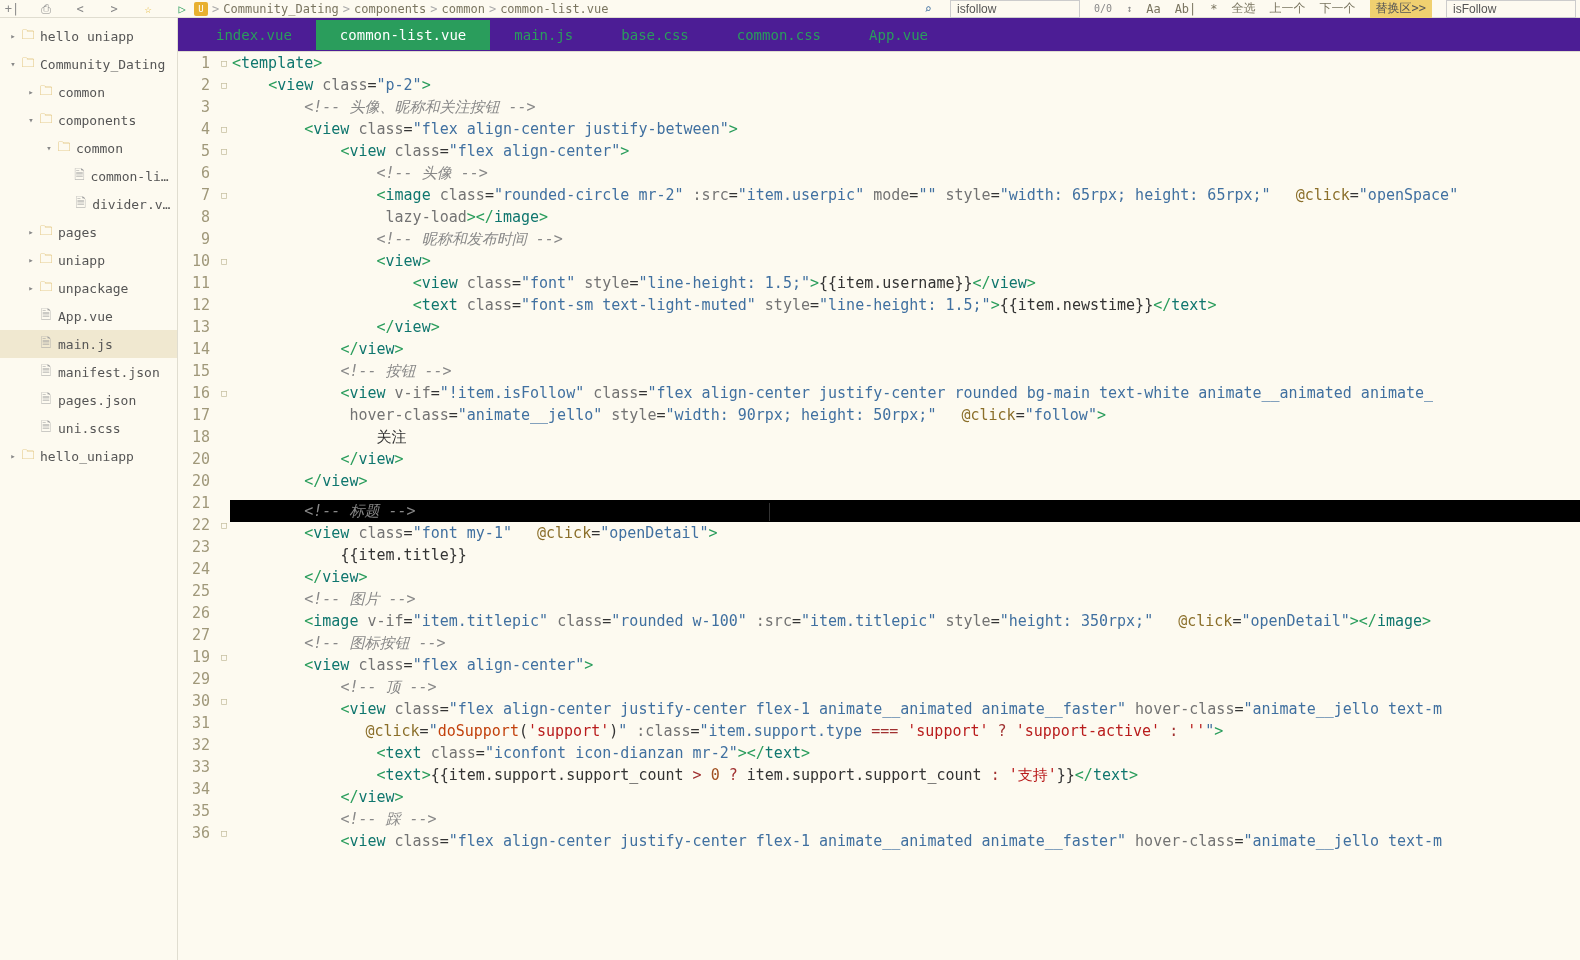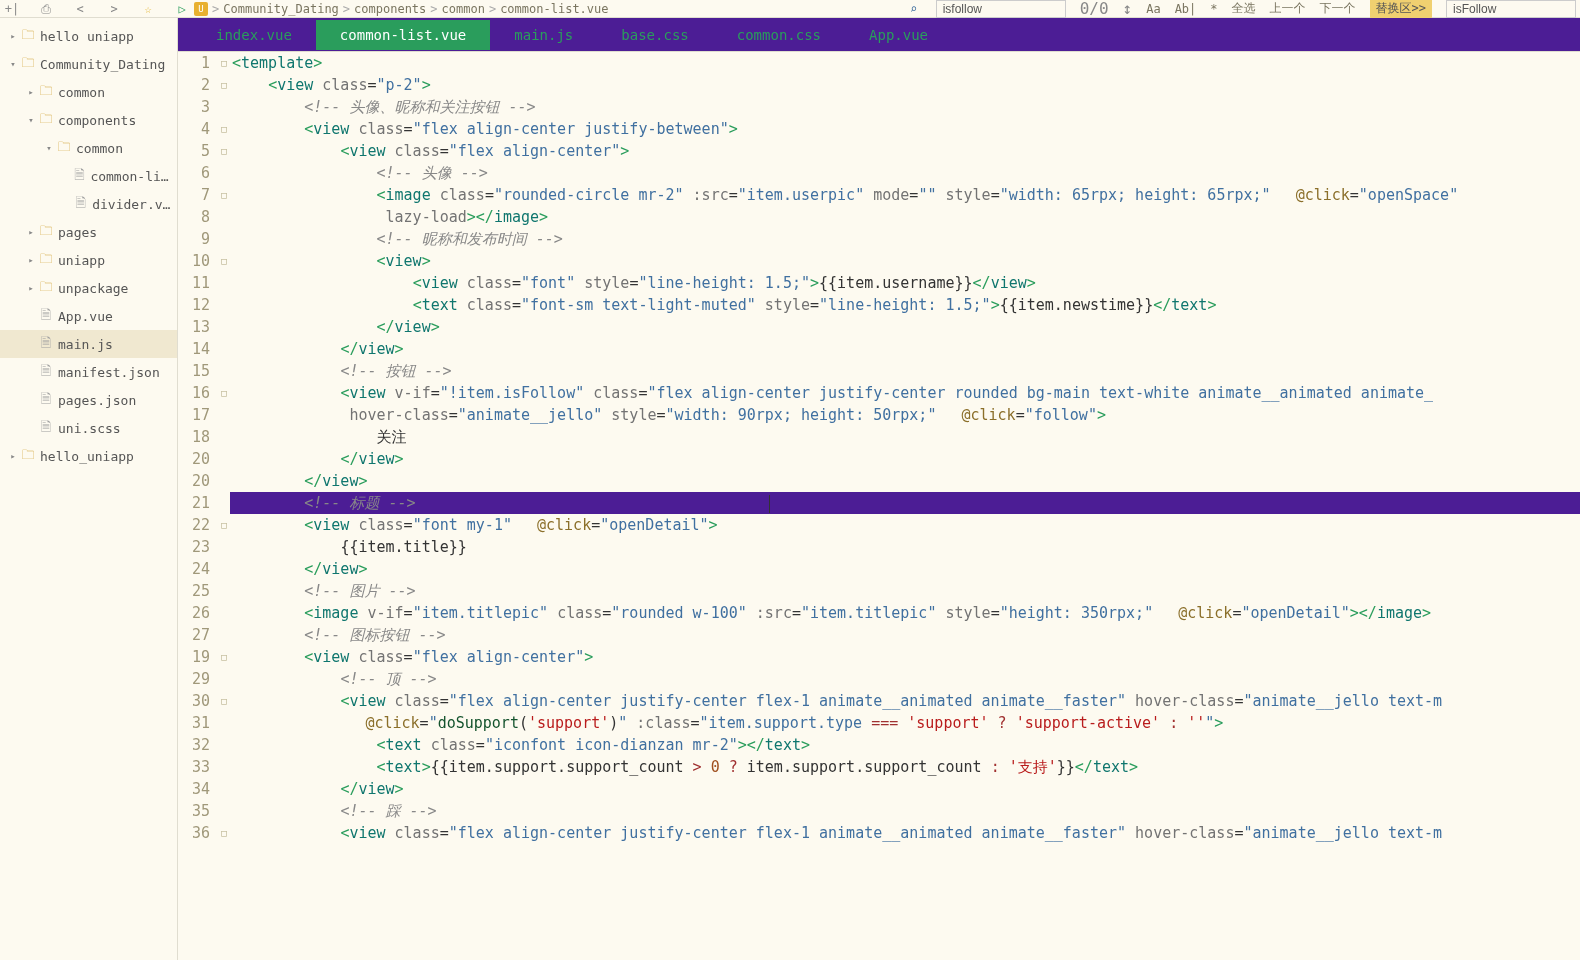--- a/index.html
+++ b/index.html
@@ -69,21 +69,21 @@
   color: #888;
 }
 .search-box {
   border: 1px solid #ccc;
   padding: 1px 6px;
   width: 130px;
   font-size: 12px;
   color: #555;
   background: #fdfaf0;
 }
-.toolbar-right .small { font-size: 16px; color: #888; }
+.toolbar-right .small { font-size: 10px; color: #888; }
 .toolbar-right .link { color: #7a7560; cursor: pointer; }
 .toolbar-right .yellow-btn {
   background: #f0d070;
   padding: 2px 6px;
   color: #555;
   border-radius: 2px;
 }
 
 
 .main {
@@ -190,31 +190,32 @@
   flex: 1;
   white-space: pre;
   overflow: hidden;
   color: #333;
 }
 .code-lines > div {
   height: 22px;
   padding-left: 2px;
 }
 .code-lines .hl {
-  background: #4c1d95;
+  background: #000000;
+  margin-top: 8px;
 }
 
 
 .tag { color: #0f766e; }
 .attr { color: #737373; }
 .str { color: #4070a0; }
 .comment { color: #888; font-style: italic; }
 .event { color: #8b6f2a; margin-left: 16px; }
 .punc { color: #2a9d5c; }
-.js-kw { color: #14532d; }
+.js-kw { color: #c2410c; }
 .js-str { color: #b91c1c; }
 .js-num { color: #a05020; }
 .js-op { color: #a03030; }
 .mustache { color: #333; }
 
 .cursor {
   display: inline-block;
   width: 1px;
   height: 18px;
   background: #333;

